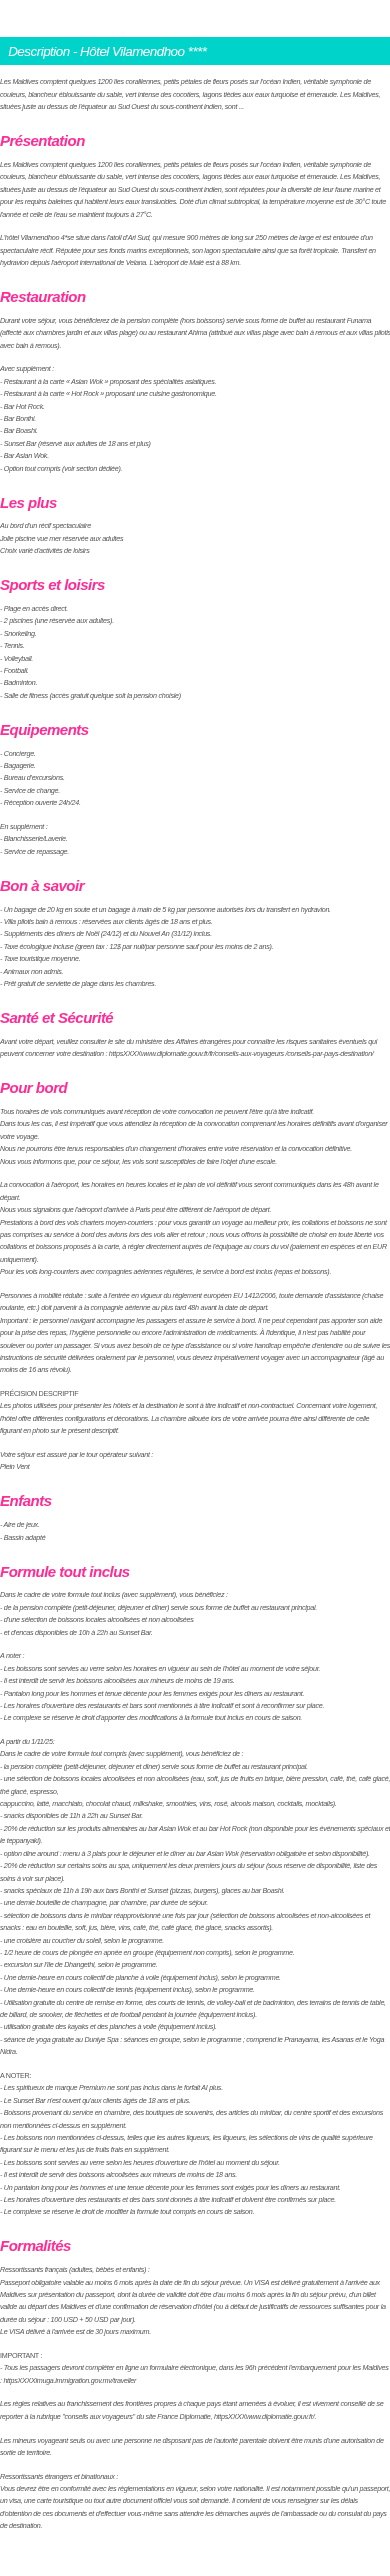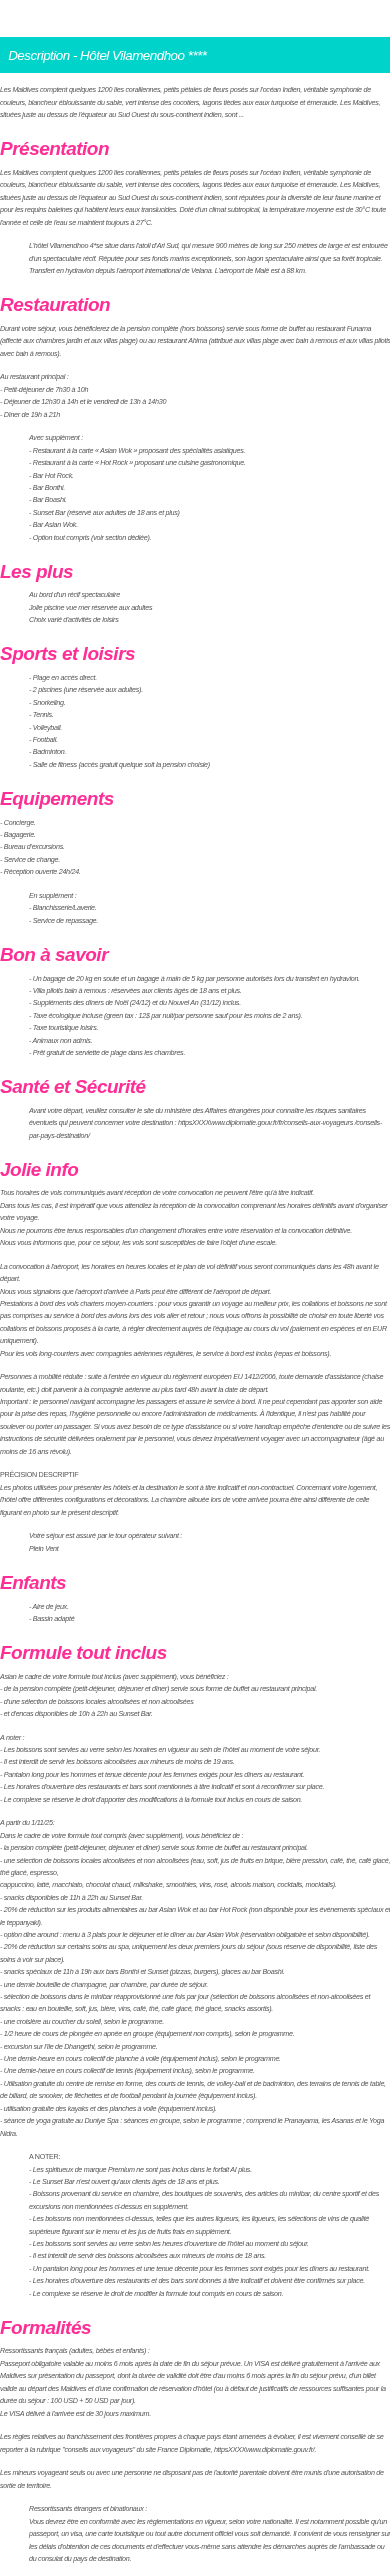--- a/index.html
+++ b/index.html
@@ -4,48 +4,48 @@
 <style>
   html, body { margin: 0; padding: 0; background: #ffffff; }
   body {
     width: 391px;
     font-family: "Liberation Sans", sans-serif;
     color: #555555;
   }
   .page { width: 391px; padding-top: 37px; padding-bottom: 20.6px; }
   .title-bar {
     background: #00d3c9;
-    height: 36px;
+    height: 28px;
     display: flex;
     align-items: center;
     padding-left: 8.2px;
     box-sizing: border-box;
   }
   .title-bar h1 {
     margin: 0;
     color: #ffffff;
     font-family: "Liberation Sans Narrow", "Liberation Sans", sans-serif;
     font-size: 13.4px;
     font-weight: normal;
     font-style: italic;
     letter-spacing: -0.5px;
   }
   .intro { margin-top: 11.3px; }
   .section { margin-top: 19.6px; }
   .section h2 {
     margin: 0 0 10.3px 0;
     color: #ff2d96;
-    font-size: 19px;
+    font-size: 15px;
     font-weight: bold;
     font-style: italic;
     letter-spacing: -0.5px;
     line-height: 15.5px;
   }
   .block { margin: 0 0 11.3px 0; }
-  .block:last-child { margin-bottom: 0; margin-left: 29px; }
+  .block:last-child { margin-bottom: 0; }
   .line {
     display: block;
     font-size: 7.2px;
     font-style: italic;
     line-height: 12.4px;
     letter-spacing: -0.3px;
     color: #555555;
   }
   .line.upper { font-style: normal; }
   p.para {
@@ -76,26 +76,20 @@
           <span class="line">Les Maldives comptent quelques 1200 îles coralliennes, petits pétales de fleurs posés sur l'océan Indien, véritable symphonie de couleurs, blancheur éblouissante du sable, vert intense des cocotiers, lagons tièdes aux eaux turquoise et émeraude. Les Maldives, situées juste au dessus de l'équateur au Sud Ouest du sous-continent indien, sont réputées pour la diversité de leur faune marine et pour les requins baleines qui habitent leurs eaux translucides. Doté d'un climat subtropical, la température moyenne est de 30°C toute l'année et celle de l'eau se maintient toujours à 27°C.</span>
         </div>
         <div class="block">
           <span class="line">L'hôtel Vilamendhoo 4*se situe dans l'atoll d'Ari Sud, qui mesure 900 mètres de long sur 250 mètres de large et est entourée d'un spectaculaire récif. Réputée pour ses fonds marins exceptionnels, son lagon spectaculaire ainsi que sa forêt tropicale. Transfert en hydravion depuis l'aéroport international de Velana. L'aéroport de Malé est à 88 km.</span>
         </div>
       </div>
       <div class="section">
         <h2>Restauration</h2>
         <div class="block">
           <span class="line">Durant votre séjour, vous bénéficierez de la pension complète (hors boissons) servie sous forme de buffet au restaurant Funama (affecté aux chambres jardin et aux villas plage) ou au restaurant Ahima (attribué aux villas plage avec bain à remous et aux villas pilotis avec bain à remous).</span>
-        </div>
-        <div class="block">
-          <span class="line">Au restaurant principal :</span>
-          <span class="line">- Petit-déjeuner de 7h30 à 10h</span>
-          <span class="line">- Déjeuner de 12h30 à 14h et le vendredi de 13h à 14h30</span>
-          <span class="line">- Dîner de 19h à 21h</span>
         </div>
         <div class="block">
           <span class="line">Avec supplément :</span>
           <span class="line">- Restaurant à la carte « Asian Wok » proposant des spécialités asiatiques.</span>
           <span class="line">- Restaurant à la carte « Hot Rock » proposant une cuisine gastronomique.</span>
           <span class="line">- Bar Hot Rock.</span>
           <span class="line">- Bar Bonthi.</span>
           <span class="line">- Bar Boashi.</span>
           <span class="line">- Sunset Bar (réservé aux adultes de 18 ans et plus)</span>
           <span class="line">- Bar Asian Wok.</span>
@@ -138,33 +132,33 @@
           <span class="line">- Service de repassage.</span>
         </div>
       </div>
       <div class="section">
         <h2>Bon à savoir</h2>
         <div class="block">
           <span class="line">- Un bagage de 20 kg en soute et un bagage à main de 5 kg par personne autorisés lors du transfert en hydravion.</span>
           <span class="line">- Villa pilotis bain à remous : réservées aux clients âgés de 18 ans et plus.</span>
           <span class="line">- Suppléments des dîners de Noël (24/12) et du Nouvel An (31/12) inclus.</span>
           <span class="line">- Taxe écologique incluse (green tax : 12$ par nuit/par personne sauf pour les moins de 2 ans).</span>
-          <span class="line">- Taxe touristique loisirs.</span>
+          <span class="line">- Taxe touristique moyenne.</span>
           <span class="line">- Animaux non admis.</span>
           <span class="line">- Prêt gratuit de serviette de plage dans les chambres.</span>
         </div>
       </div>
       <div class="section">
         <h2>Santé et Sécurité</h2>
         <div class="block">
           <span class="line">Avant votre départ, veuillez consulter le site du ministère des Affaires étrangères pour connaître les risques sanitaires éventuels qui peuvent concerner votre destination : httpsXXXXwww.diplomatie.gouv.fr/fr/conseils-aux-voyageurs /conseils-par-pays-destination/</span>
         </div>
       </div>
       <div class="section">
-        <h2>Jolie info</h2>
+        <h2>Pour bord</h2>
         <div class="block">
           <span class="line">Tous horaires de vols communiqués avant réception de votre convocation ne peuvent l'être qu'à titre indicatif.</span>
           <span class="line">Dans tous les cas, il est impératif que vous attendiez la réception de la convocation comprenant les horaires définitifs avant d'organiser votre voyage.</span>
           <span class="line">Nous ne pourrons être tenus responsables d'un changement d'horaires entre votre réservation et la convocation définitive.</span>
           <span class="line">Nous vous informons que, pour ce séjour, les vols sont susceptibles de faire l'objet d'une escale.</span>
         </div>
         <div class="block">
           <span class="line">La convocation à l'aéroport, les horaires en heures locales et le plan de vol définitif vous seront communiqués dans les 48h avant le départ.</span>
           <span class="line">Nous vous signalons que l'aéroport d'arrivée à Paris peut être différent de l'aéroport de départ.</span>
           <span class="line">Prestations à bord des vols charters moyen-courriers : pour vous garantir un voyage au meilleur prix, les collations et boissons ne sont pas comprises au service à bord des avions lors des vols aller et retour ; nous vous offrons la possibilité de choisir en toute liberté vos collations et boissons proposés à la carte, à régler directement auprès de l'équipage au cours du vol (paiement en espèces et en EUR uniquement).</span>
@@ -186,21 +180,21 @@
       <div class="section">
         <h2>Enfants</h2>
         <div class="block">
           <span class="line">- Aire de jeux.</span>
           <span class="line">- Bassin adapté</span>
         </div>
       </div>
       <div class="section">
         <h2>Formule tout inclus</h2>
         <div class="block">
-          <span class="line">Asian le cadre de votre formule tout inclus (avec supplément), vous bénéficiez :</span>
+          <span class="line">Dans le cadre de votre formule tout inclus (avec supplément), vous bénéficiez :</span>
           <span class="line">- de la pension complète (petit-déjeuner, déjeuner et dîner) servie sous forme de buffet au restaurant principal.</span>
           <span class="line">- d'une sélection de boissons locales alcoolisées et non alcoolisées</span>
           <span class="line">- et d'encas disponibles de 10h à 22h au Sunset Bar.</span>
         </div>
         <div class="block">
           <span class="line">A noter :</span>
           <span class="line">- Les boissons sont servies au verre selon les horaires en vigueur au sein de l'hôtel au moment de votre séjour.</span>
           <span class="line">- Il est interdit de servir les boissons alcoolisées aux mineurs de moins de 19 ans.</span>
           <span class="line">- Pantalon long pour les hommes et tenue décente pour les femmes exigés pour les dîners au restaurant.</span>
           <span class="line">- Les horaires d'ouverture des restaurants et bars sont mentionnés à titre indicatif et sont à reconfirmer sur place.</span>
@@ -242,20 +236,24 @@
         </div>
       </div>
       <div class="section">
         <h2>Formalités</h2>
         <div class="block">
           <span class="line">Ressortissants français (adultes, bébés et enfants) :</span>
           <span class="line">Passeport obligatoire valable au moins 6 mois après la date de fin du séjour prévue. Un VISA est délivré gratuitement à l'arrivée aux Maldives sur présentation du passeport, dont la durée de validité doit être d'au moins 6 mois après la fin du séjour prévu, d'un billet valide au départ des Maldives et d'une confirmation de réservation d'hôtel (ou à défaut de justificatifs de ressources suffisantes pour la durée du séjour : 100 USD + 50 USD par jour).</span>
           <span class="line">Le VISA délivré à l'arrivée est de 30 jours maximum.</span>
         </div>
         <div class="block">
+          <span class="line upper">IMPORTANT :</span>
+          <span class="line">- Tous les passagers devront compléter en ligne un formulaire électronique, dans les 96h précédent l'embarquement pour les Maldives : httpsXXXXimuga.immigration.gov.mv/traveller</span>
+        </div>
+        <div class="block">
           <span class="line">Les règles relatives au franchissement des frontières propres à chaque pays étant amenées à évoluer, il est vivement conseillé de se reporter à la rubrique "conseils aux voyageurs" du site France Diplomatie, httpsXXXXwww.diplomatie.gouv.fr/.</span>
         </div>
         <div class="block">
           <span class="line">Les mineurs voyageant seuls ou avec une personne ne disposant pas de l'autorité parentale doivent être munis d'une autorisation de sortie de territoire.</span>
         </div>
         <div class="block">
           <span class="line">Ressortissants étrangers et binationaux :</span>
           <span class="line">Vous devrez être en conformité avec les réglementations en vigueur, selon votre nationalité. Il est notamment possible qu'un passeport, un visa, une carte touristique ou tout autre document officiel vous soit demandé. Il convient de vous renseigner sur les délais d'obtention de ces documents et d'effectuer vous-même sans attendre les démarches auprès de l'ambassade ou du consulat du pays de destination.</span>
         </div>
       </div>

